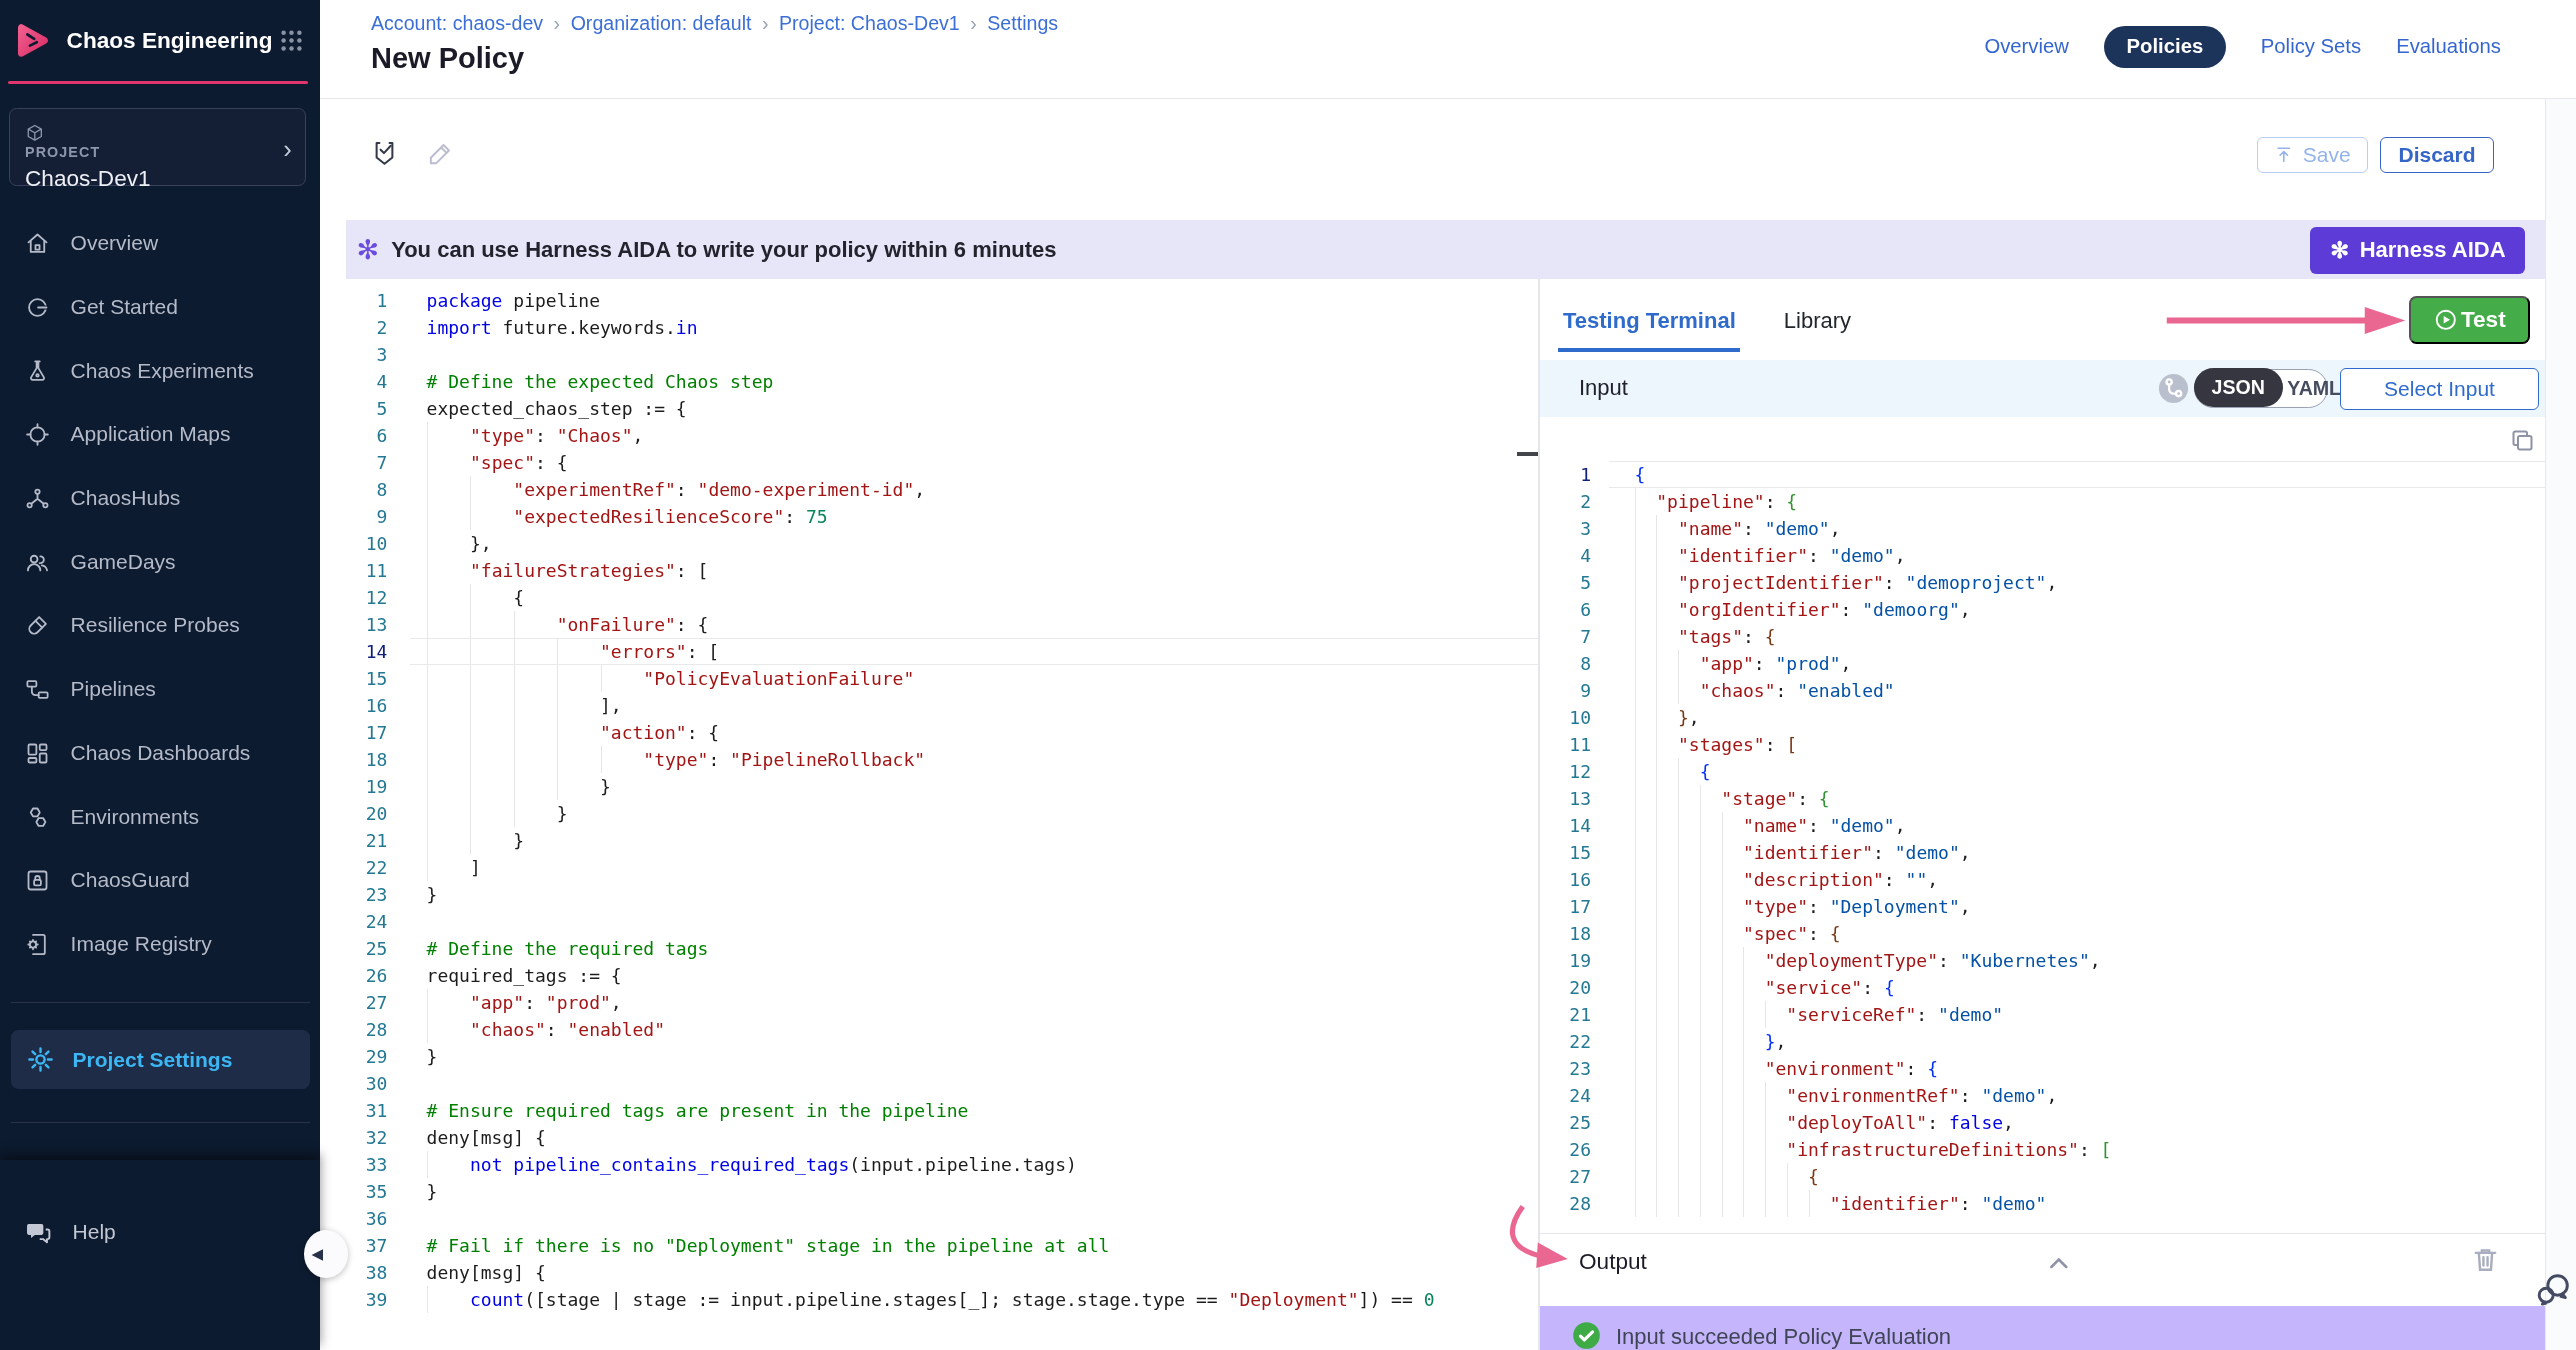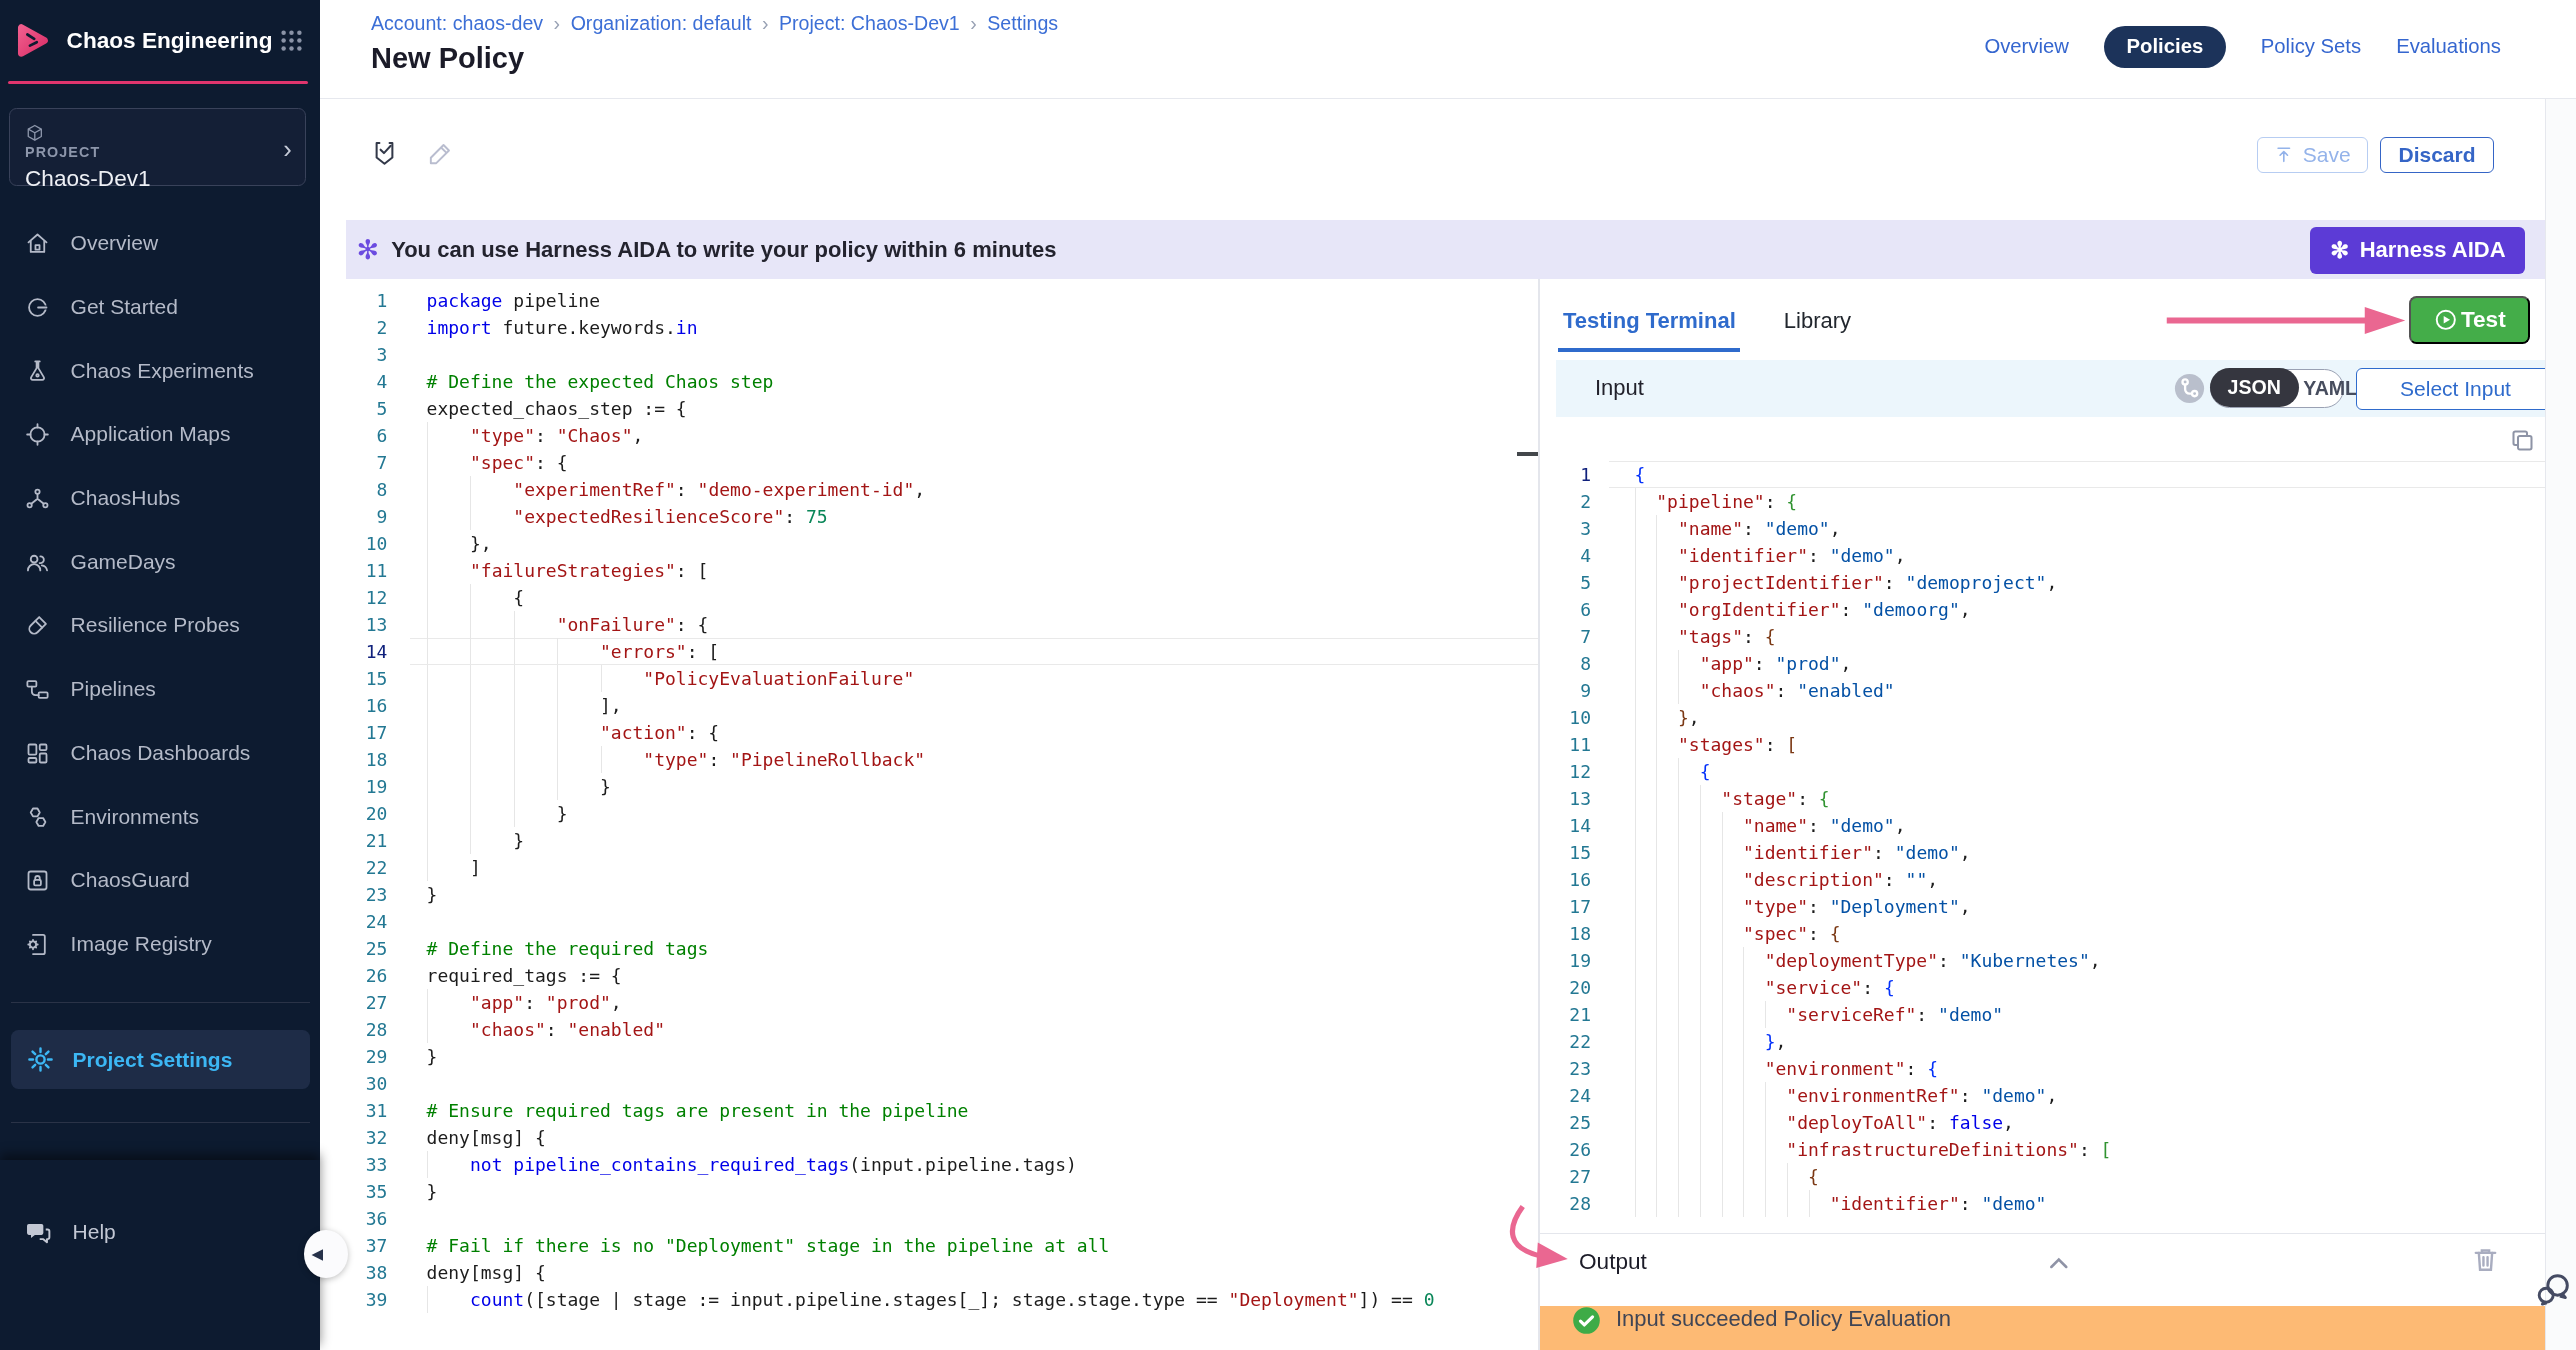--- a/index.html
+++ b/index.html
@@ -86,37 +86,37 @@
 
   
   #terminal { position:absolute; left:1540px; top:279px; width:1006px; height:1071px; background:#fff; }
   .ttab-row { position:absolute; left:23px; top:22.6px; height:38px; display:flex; gap:48px; align-items:center; font-size:22px; }
   .ttab { color:#22272e; cursor:pointer; }
   .ttab.active { color:#2f6bcc; font-weight:bold; }
   .ttab-underline { position:absolute; left:18px; top:69px; width:182px; height:3.8px; background:#2f6bcc; }
   #test-btn { position:absolute; left:869px; top:16.6px; width:121px; height:48px; background:#44ad49; border-radius:7.5px;
     color:#fff; font-weight:bold; font-size:22.6px; display:flex; align-items:center; justify-content:center; gap:2px; cursor:pointer; }
   #test-btn svg { width:25.6px; height:25.6px; }
-  .input-bar { position:absolute; left:16px; top:81px; width:100%; height:57px; background:#ecf6fc; }
+  .input-bar { position:absolute; left:0; top:81px; width:100%; height:57px; background:#ecf6fc; }
   .input-label { position:absolute; left:39px; top:15px; font-size:22px; color:#22222c; }
   .fmt-circle { position:absolute; left:616px; top:10.5px; width:35px; height:35px; color:#b9bfcc; }
   .fmt-toggle { position:absolute; left:654px; top:9px; width:134px; height:39px; background:#fff;
     border:1.5px solid #9aa1b3; border-radius:752px; display:flex; align-items:center; }
   .fmt-opt { font-size:19.6px; font-weight:bold; flex:1; text-align:center; color:#474d5e; cursor:pointer; padding:0 4.5px; }
   .fmt-opt.sel { background:#35363f; color:#fff; border-radius:752px; height:39px; line-height:39px; margin:-1.5px 0 0 -1.5px; padding:0 18px; }
   #select-input-btn { position:absolute; left:800px; top:7.5px; width:199px; height:42px; background:#fff;
     border:1.5px solid #2f6bcc; border-radius:6px; color:#2f6bcc; font-size:21px; display:flex; align-items:center; justify-content:center; cursor:pointer; }
   #json-editor { position:absolute; left:0; top:139px; width:100%; height:815px; overflow:hidden;
     padding-top:43px; --gw:69px; --gp:18px; background:#fff; }
   .copy-icon { position:absolute; left:969px; top:148px; width:27px; height:27px; color:#8e94a6; cursor:pointer; z-index:2; }
   .output-row { position:absolute; left:0; top:954px; width:100%; height:56px; border-top:1.5px solid #e4e6ec; background:#fff; }
   .output-label { position:absolute; left:39px; top:15px; font-size:22.6px; color:#1c1c28; }
   .chev-up { position:absolute; left:506px; top:16.6px; width:25.6px; height:22.6px; color:#8f93a6; cursor:pointer; }
   .trash-icon { position:absolute; left:931px; top:10.5px; width:29px; height:32px; color:#a9adc0; cursor:pointer; }
-  .result-bar { position:absolute; left:0; top:1027px; width:100%; height:44px; background:#fdba74; display:flex; align-items:flex-start; }
+  .result-bar { position:absolute; left:0; top:1027px; width:100%; height:44px; background:#c4b5fd; display:flex; align-items:flex-end; }
   .check-icon { width:29px; height:29px; margin-left:32px; flex:0 0 29px; }
   .result-text { font-size:22px; color:#3f4555; margin-left:15px; }
 
   
   #right-strip { position:absolute; left:2545px; top:99px; right:0; bottom:0; background:#fafbfc; border-left:1.5px solid #e6e8ee; }
   .chat-help { position:absolute; left:2534px; top:1270px; width:39px; height:39px; color:#454b63; z-index:4; }
 
   
   .annot { position:absolute; z-index:5; pointer-events:none; }
 </style>

